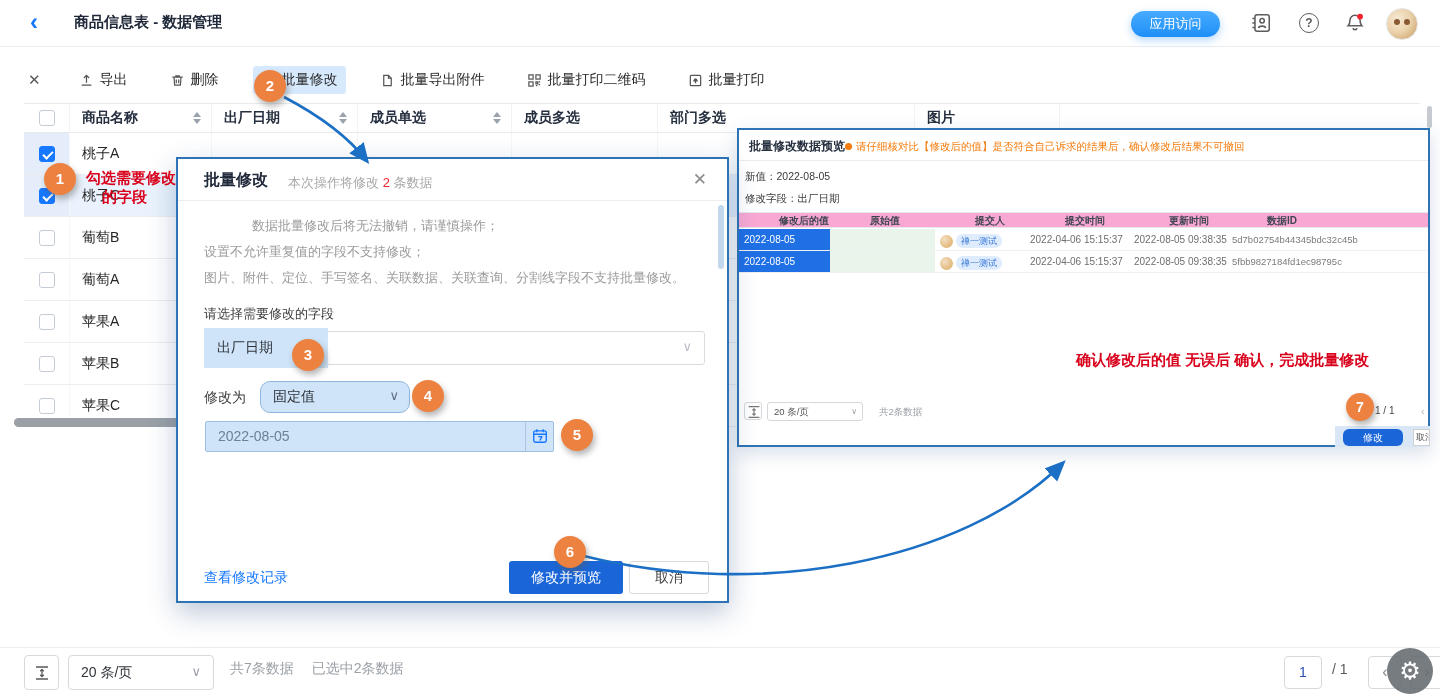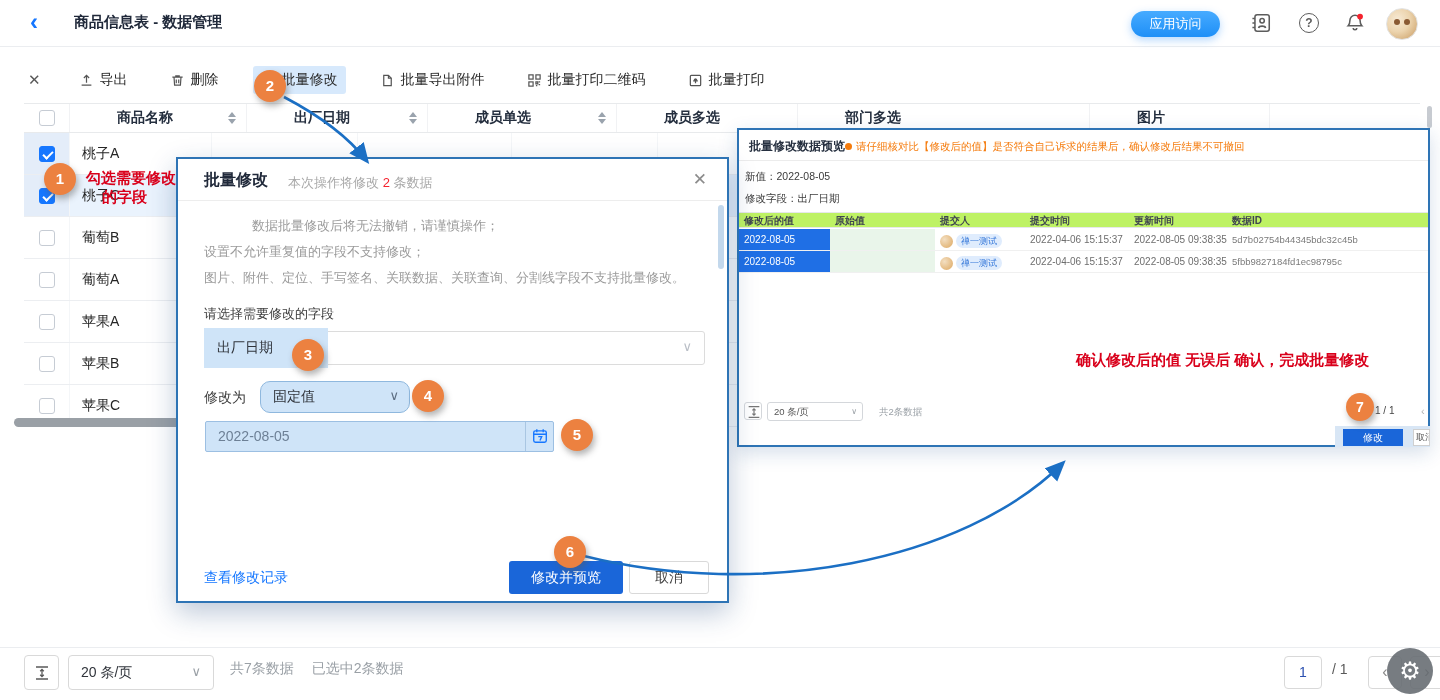--- a/index.html
+++ b/index.html
@@ -24,21 +24,21 @@
   
   .toolbar{position:absolute;left:24px;top:62px;height:36px;display:flex;align-items:center;gap:26px;}
   .titem{display:flex;align-items:center;gap:6px;font-size:14px;color:#2b2b2b;cursor:pointer;padding:5px 8px;border-radius:3px;}
   .titem.active{background:#d7e9fc;}
   .titem svg{display:block;}
   .tb-close{font-size:15px;color:#595959;cursor:pointer;padding:4px;}
 
   
   .dtable{position:absolute;left:24px;top:103px;width:1396px;}
   .grid{display:grid;grid-template-columns:46px 142px 146px 154px 146px 257px 145px 252px 108px;}
-  .thead{border-top:1px solid #e8eaec;border-bottom:1px solid #e8eaec;background:#fff;height:28px;gap:35px;}
+  .thead{border-top:1px solid #e8eaec;border-bottom:1px solid #e8eaec;background:#fff;height:28px;}
   .th{position:relative;display:flex;align-items:center;padding-left:12px;font-size:14px;font-weight:600;color:#252f3f;border-right:1px solid #f1f2f4;height:28px;box-sizing:border-box;cursor:pointer;}
   .sort{margin-left:auto;margin-right:10px;display:flex;flex-direction:column;gap:2px;}
   .sort i{display:block;width:0;height:0;border-left:4px solid transparent;border-right:4px solid transparent;}
   .sort .up{border-bottom:5px solid #9aa3ad;}
   .sort .dn{border-top:5px solid #9aa3ad;}
   .trow{height:41px;border-bottom:1px solid #eceef1;}
   .td{display:flex;align-items:center;padding-left:12px;font-size:14px;color:#262626;border-right:1px solid #f4f6f8;box-sizing:border-box;height:41px;}
   .td.ck{justify-content:center;padding-left:0;}
   .cb{width:16px;height:16px;border:1px solid #c6ccd4;border-radius:3px;background:#fff;box-sizing:border-box;position:relative;cursor:pointer;}
   .cb.checked{background:#1677ff;border-color:#1677ff;}
@@ -52,40 +52,40 @@
   .panel{position:absolute;left:737px;top:128px;width:693px;height:319px;background:#fff;border:2px solid #2e74b5;
     box-sizing:border-box;box-shadow:0 6px 18px rgba(30,80,140,.18);z-index:10;}
   .panel-content{position:absolute;left:0;top:0;right:0;bottom:0;filter:blur(0.3px);}
   .p-title{position:absolute;left:10px;top:8px;font-size:12px;font-weight:700;color:#252f3f;}
   .p-warn{position:absolute;left:106px;top:10px;font-size:10.5px;color:#f57b0c;white-space:nowrap;}
   .p-warn .dot{display:inline-block;width:7px;height:7px;border-radius:50%;background:#f57b0c;margin-right:4px;}
   .p-div{position:absolute;left:0;top:30px;width:100%;height:1px;background:#ececec;}
   .p-meta1{position:absolute;left:6px;top:40px;font-size:10.5px;color:#3b3b3b;}
   .p-meta2{position:absolute;left:6px;top:62px;font-size:10.5px;color:#3b3b3b;}
   .pgrid{display:grid;grid-template-columns:91px 105px 90px 104px 98px 201px;}
-  .p-thead{position:absolute;left:0;top:82px;width:689px;height:16px;background:#bef264;border-top:1px solid #e6e8ea;border-bottom:1px solid #e6e8ea;box-sizing:border-box;}
+  .p-thead{position:absolute;left:0;top:82px;width:689px;height:16px;background:#f9a8d4;border-top:1px solid #e6e8ea;border-bottom:1px solid #e6e8ea;box-sizing:border-box;padding-left:35px;}
   .p-th{font-size:10px;font-weight:700;color:#3f4550;line-height:15px;padding-left:5px;white-space:nowrap;overflow:hidden;}
   .p-row{position:absolute;left:0;width:689px;height:22px;border-bottom:1px solid #f0f0f0;box-sizing:border-box;}
   .p-td{font-size:10px;color:#6e6e6e;line-height:21px;padding-left:5px;white-space:nowrap;overflow:hidden;}
   .p-td.nv{background:#1f6fe5;color:#fff;}
   .p-td.ov{background:#e9f5ea;}
   .p-td.sub{display:flex;align-items:center;gap:3px;padding-top:3px;line-height:14px;}
   .p-av{width:13px;height:13px;border-radius:50%;background:radial-gradient(circle at 35% 35%,#f3dfc2,#dca75f);flex:none;}
   .p-pill{background:#dfecfd;color:#3477d9;border-radius:8px;padding:0 5px;height:14px;line-height:14px;font-size:9px;}
   .p-td.id{font-size:9.5px;color:#7a7a7a;}
   .p-pgrow{position:absolute;left:0;top:270px;width:689px;height:26px;}
   .p-icbtn{position:absolute;left:5px;top:2px;width:18px;height:18px;border:1px solid #d4d7db;border-radius:3px;box-sizing:border-box;}
   .p-sel{position:absolute;left:28px;top:2px;width:96px;height:19px;border:1px solid #d4d7db;border-radius:3px;box-sizing:border-box;
     font-size:9.5px;color:#555;line-height:17px;padding-left:6px;}
   .p-sel .chv{position:absolute;right:5px;top:0;color:#9aa0a6;font-size:8px;}
   .p-total{position:absolute;left:140px;top:6px;font-size:9.5px;color:#9aa0a6;}
   .p-page{position:absolute;left:636px;top:5px;font-size:10px;color:#444;}
   .p-prev{position:absolute;left:682px;top:5px;font-size:11px;color:#b3b3b3;}
   .p-footbar{position:absolute;left:596px;top:296px;width:95px;height:21px;background:#d8e6f5;}
-  .p-modify{position:absolute;left:604px;top:299px;width:60px;height:17px;background:#1a66d9;border-radius:0;
+  .p-modify{position:absolute;left:604px;top:299px;width:60px;height:17px;background:#1a66d9;border-radius:6px;
     color:#fff;font-size:10px;text-align:center;line-height:17px;}
   .p-cancel{position:absolute;left:674px;top:299px;width:17px;height:17px;background:#fff;border:1px solid #d0d0d0;box-sizing:border-box;
     font-size:9px;color:#555;line-height:15px;overflow:hidden;white-space:nowrap;padding-left:2px;}
 
   
   .modal{position:absolute;left:176px;top:157px;width:553px;height:446px;background:#fff;border:2px solid #2e74b5;
     box-sizing:border-box;box-shadow:0 10px 26px rgba(20,60,120,.28);z-index:20;}
   .m-head{position:absolute;left:0;top:0;width:100%;height:42px;border-bottom:1px solid #ededed;box-sizing:border-box;}
   .m-title{position:absolute;left:26px;top:11px;font-size:16px;font-weight:700;color:#20293a;}
   .m-sub{position:absolute;left:110px;top:15px;font-size:13px;color:#a8a8a8;}

